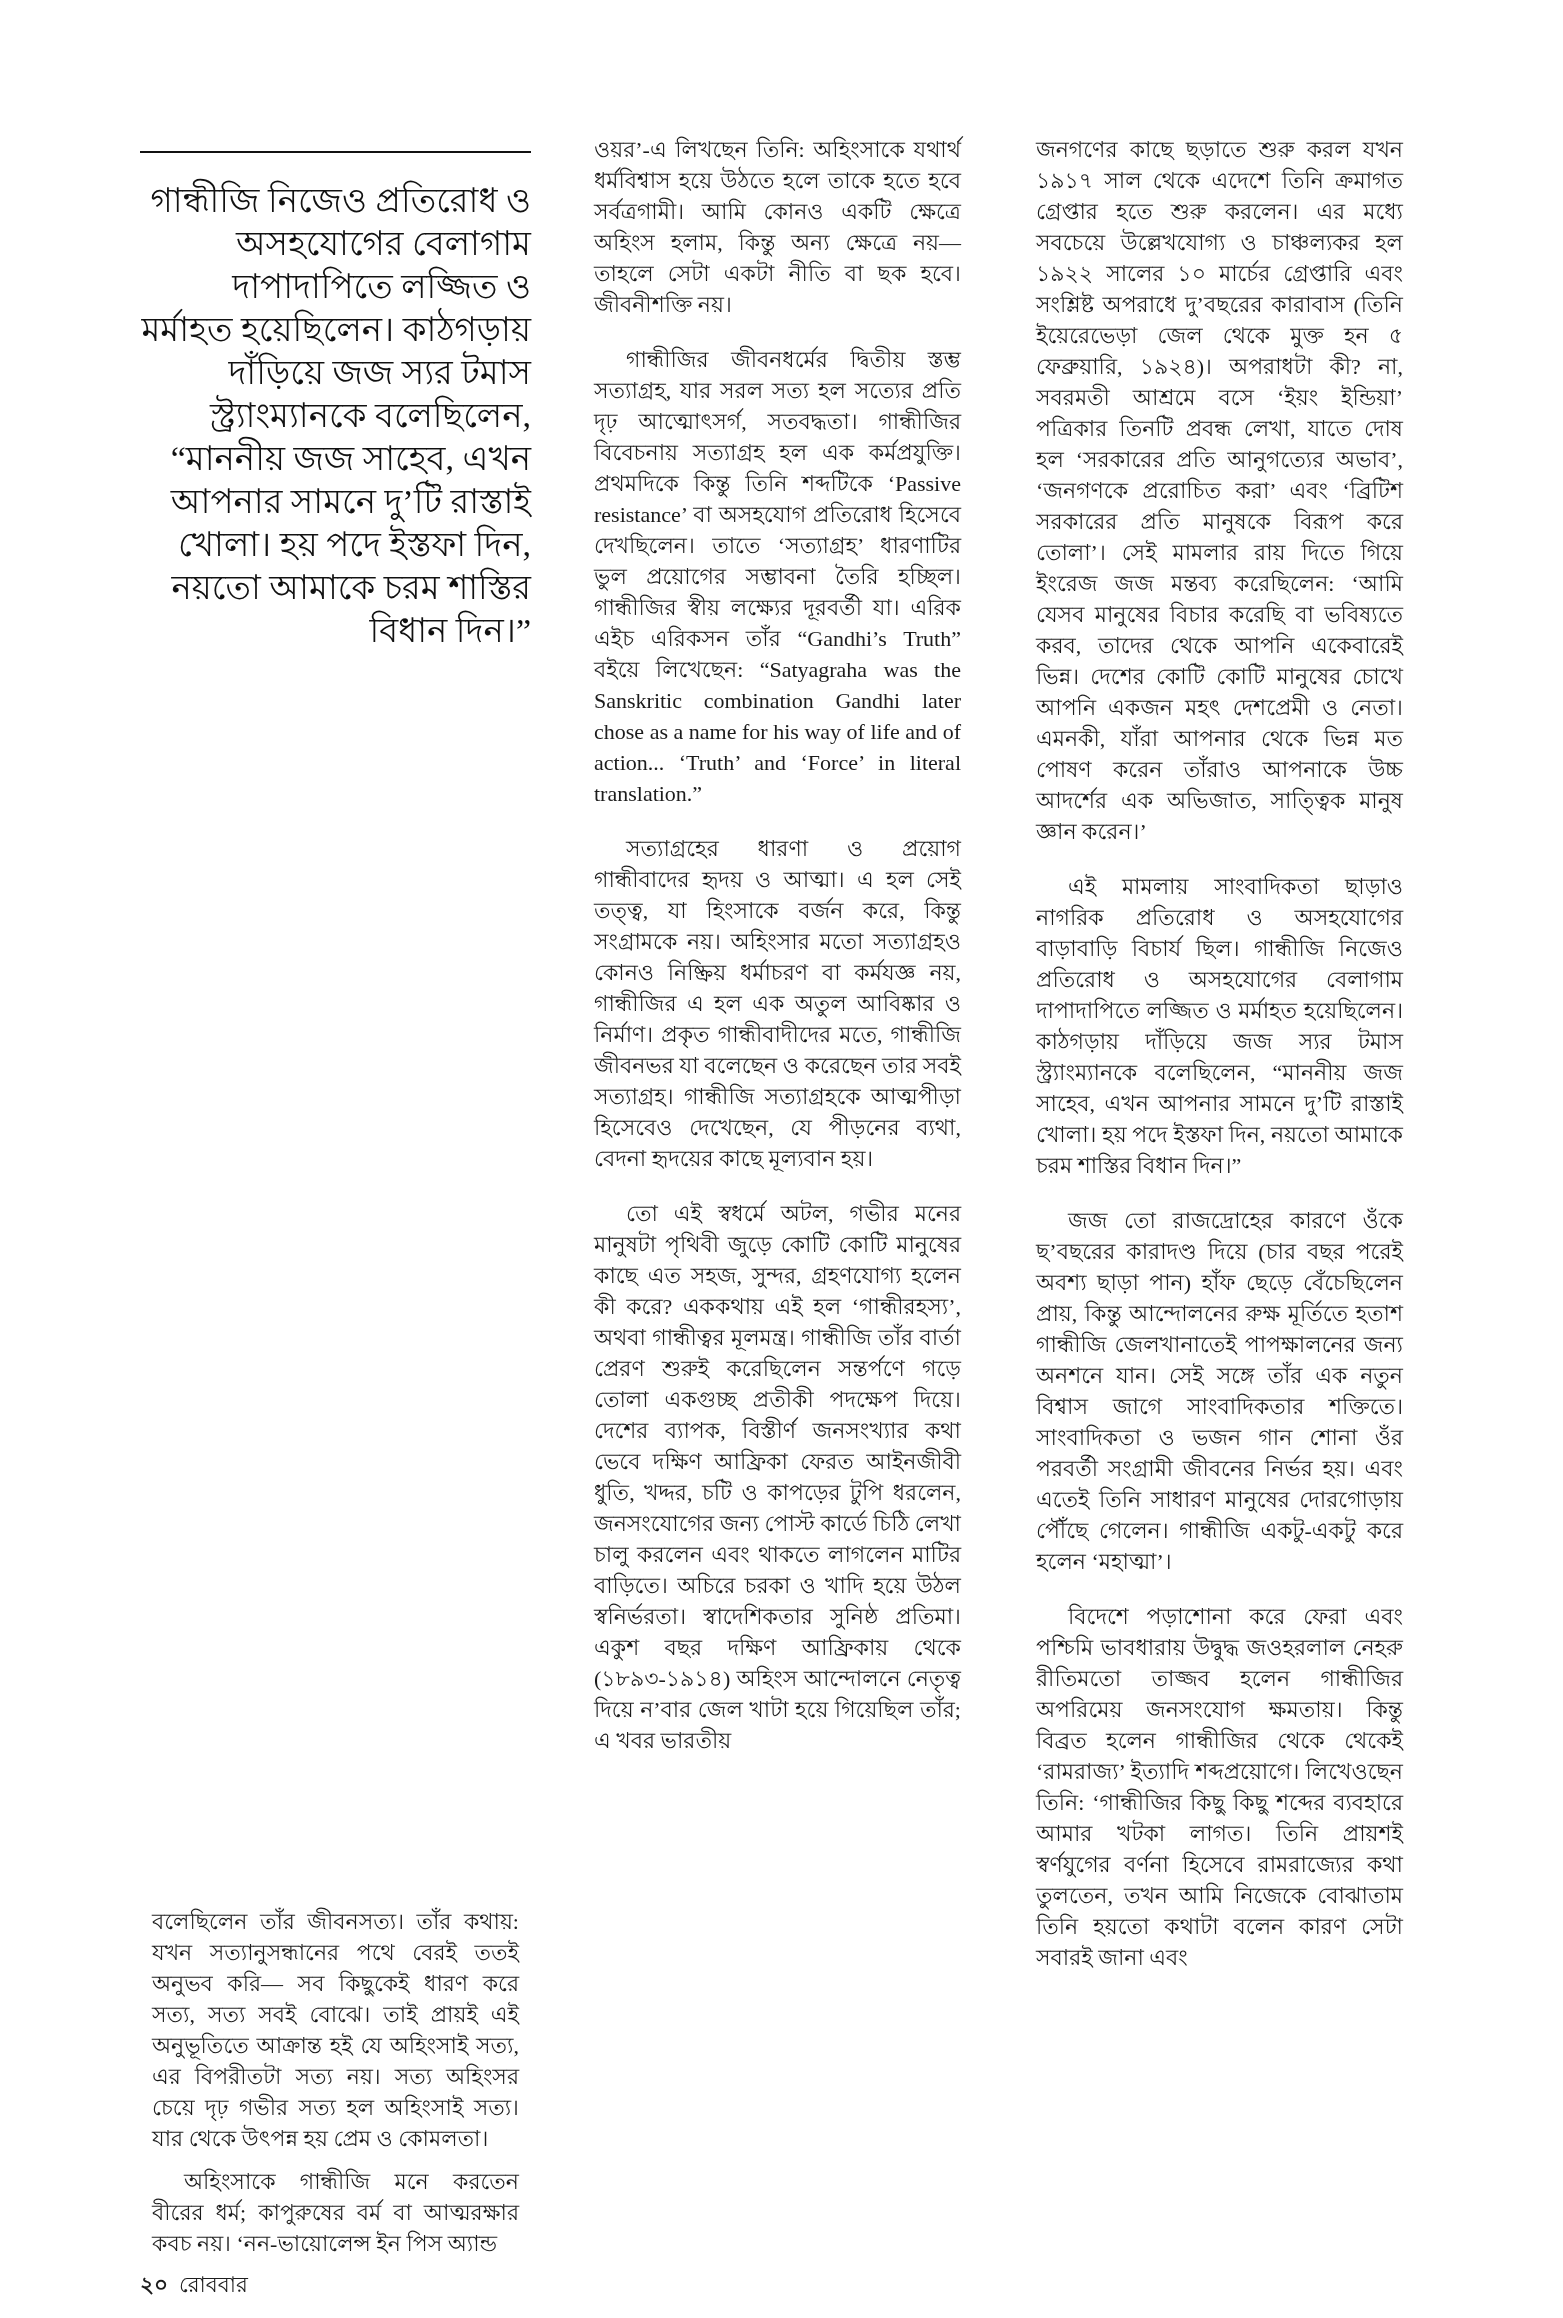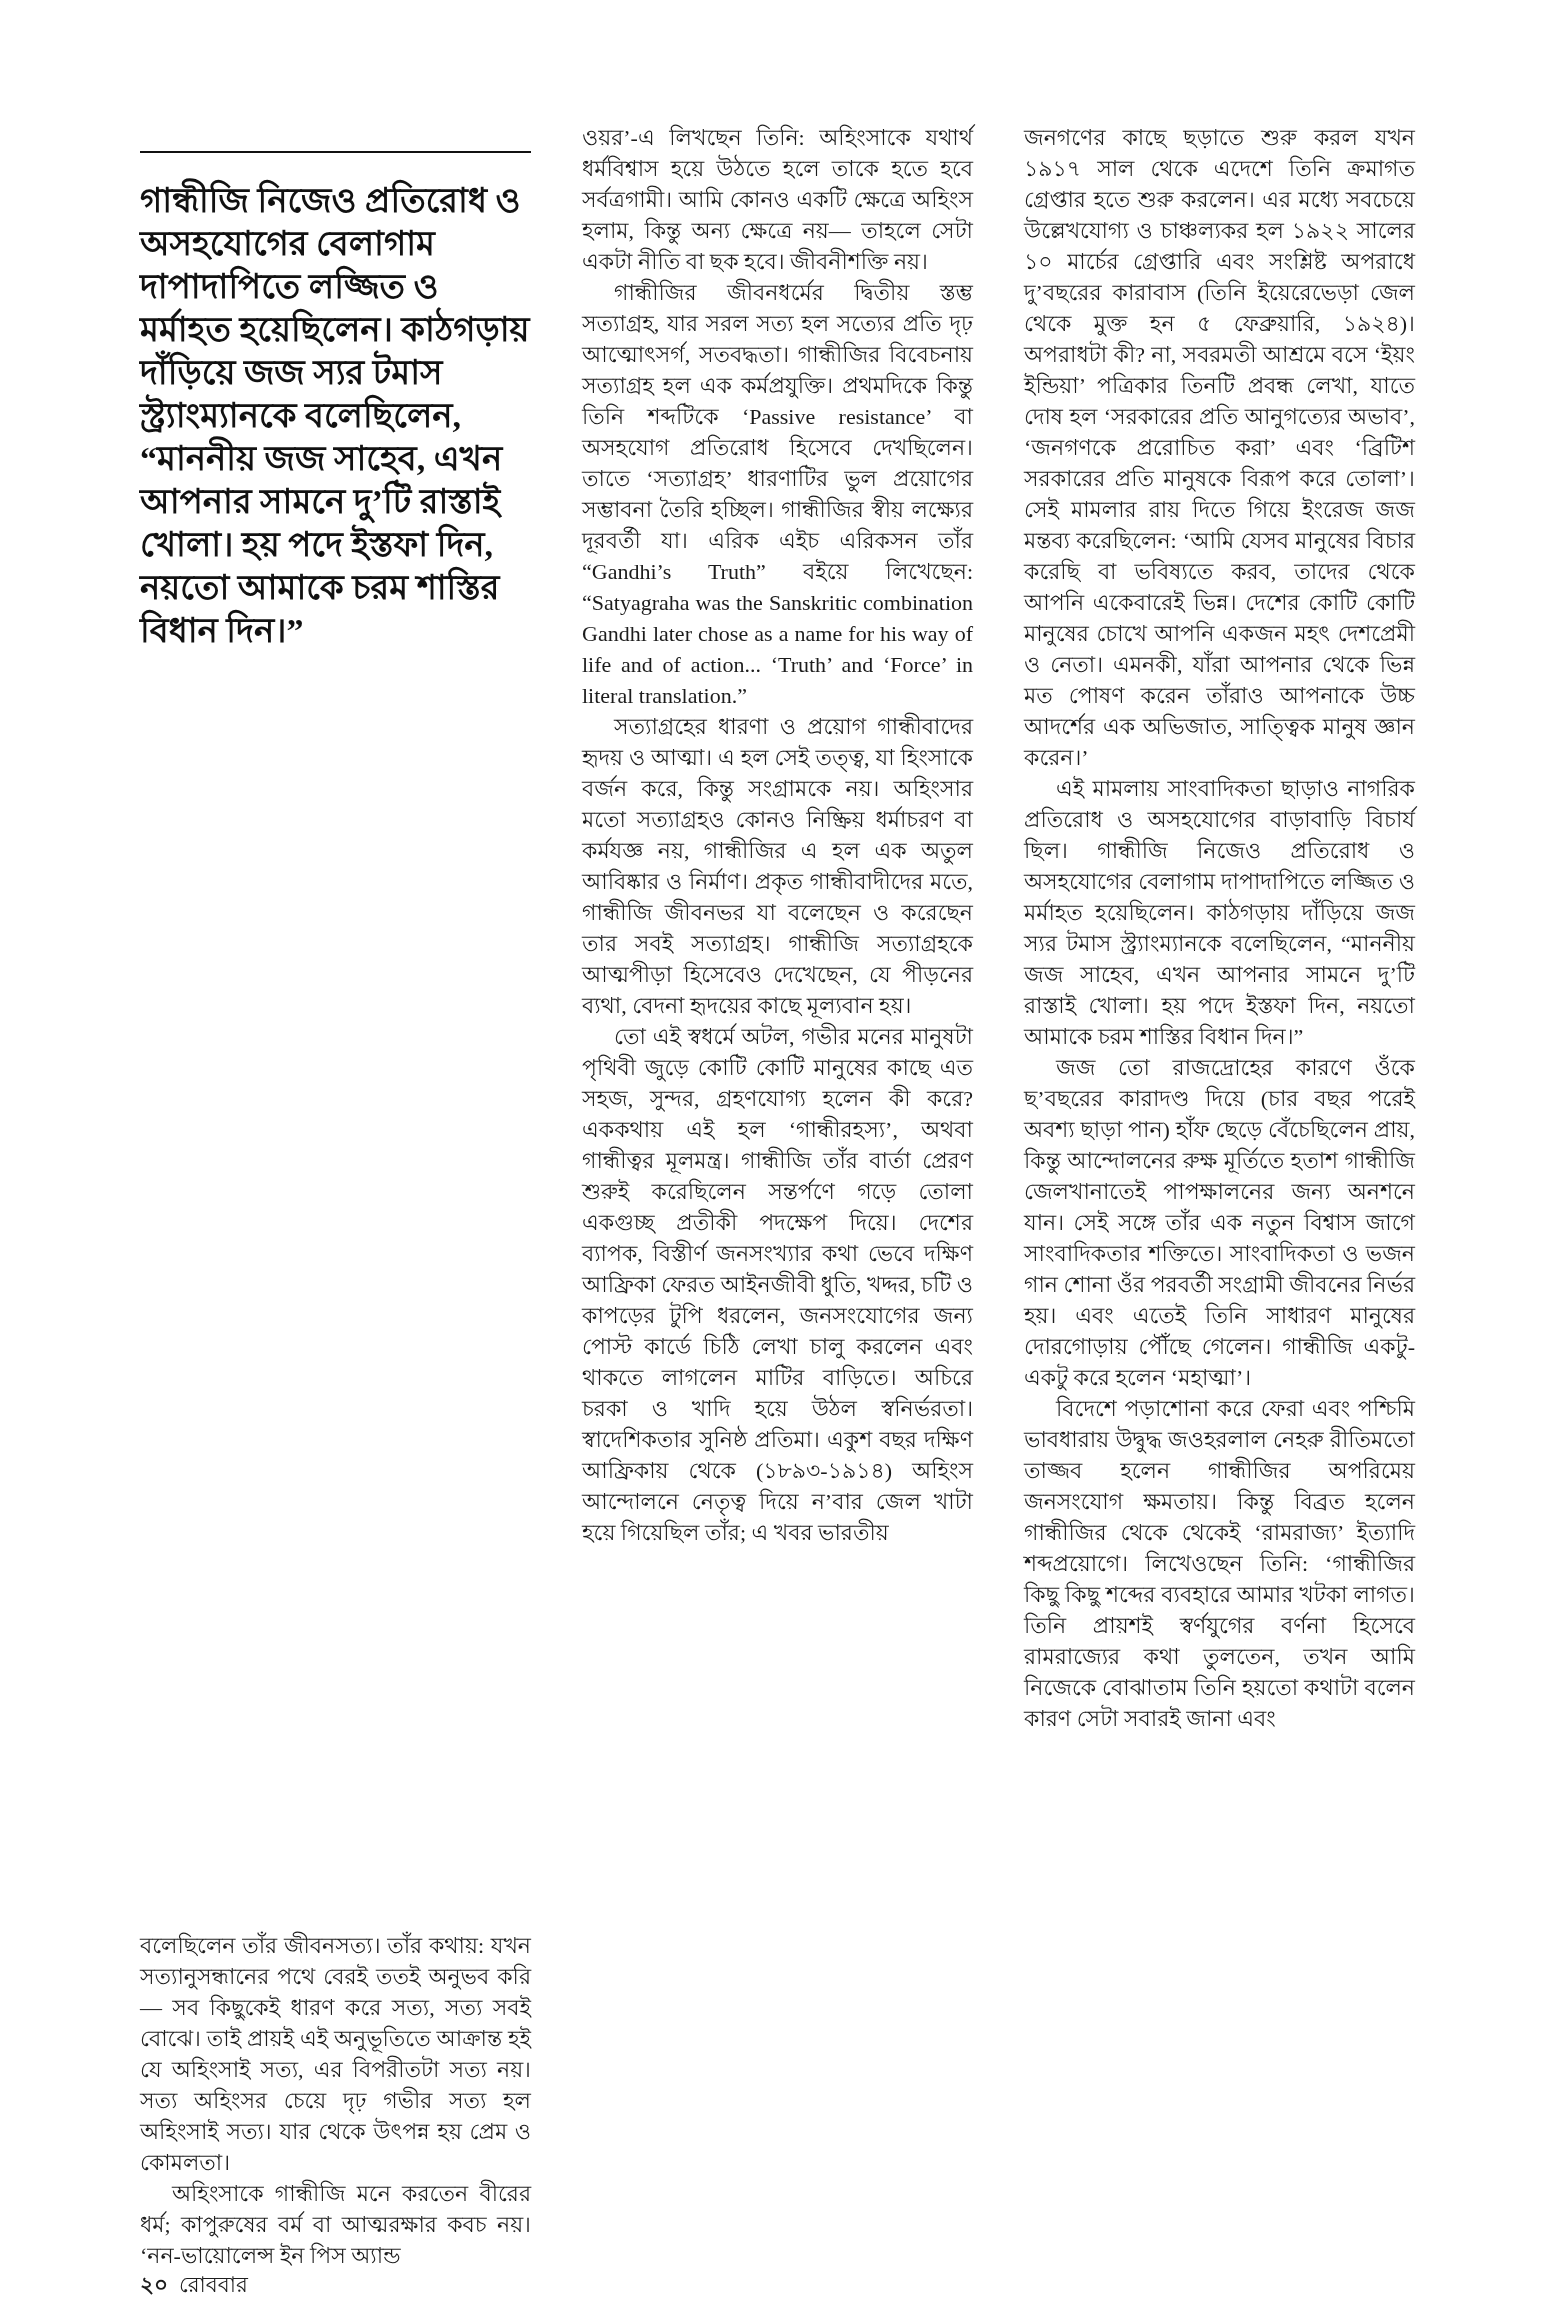--- a/index.html
+++ b/index.html
@@ -33,37 +33,37 @@
   .col {
     width: 391px;
     flex: 0 0 391px;
     display: flex;
     flex-direction: column;
     font-size: 22px;
     line-height: 31px;
     text-align: justify;
   }
   .col p {
-    margin: 0;
+    margin: 12px;
   }
   .col p + p {
     text-indent: 32px;
   }
   
   .top-rule {
     width: 391px;
     height: 2.3px;
     background: #111111;
     margin: 29px 0 26px 0;
   }
   .pullquote {
     font-size: 34px;
     line-height: 43px;
-    font-weight: 700;
-    text-align: left;
+    font-weight: 400;
+    text-align: right;
     color: #111111;
   }
   .left-body {
     margin-top: auto;
   }
   .footer {
     position: absolute;
     left: 140px;
     top: 2272px;
     font-size: 21.6px;

